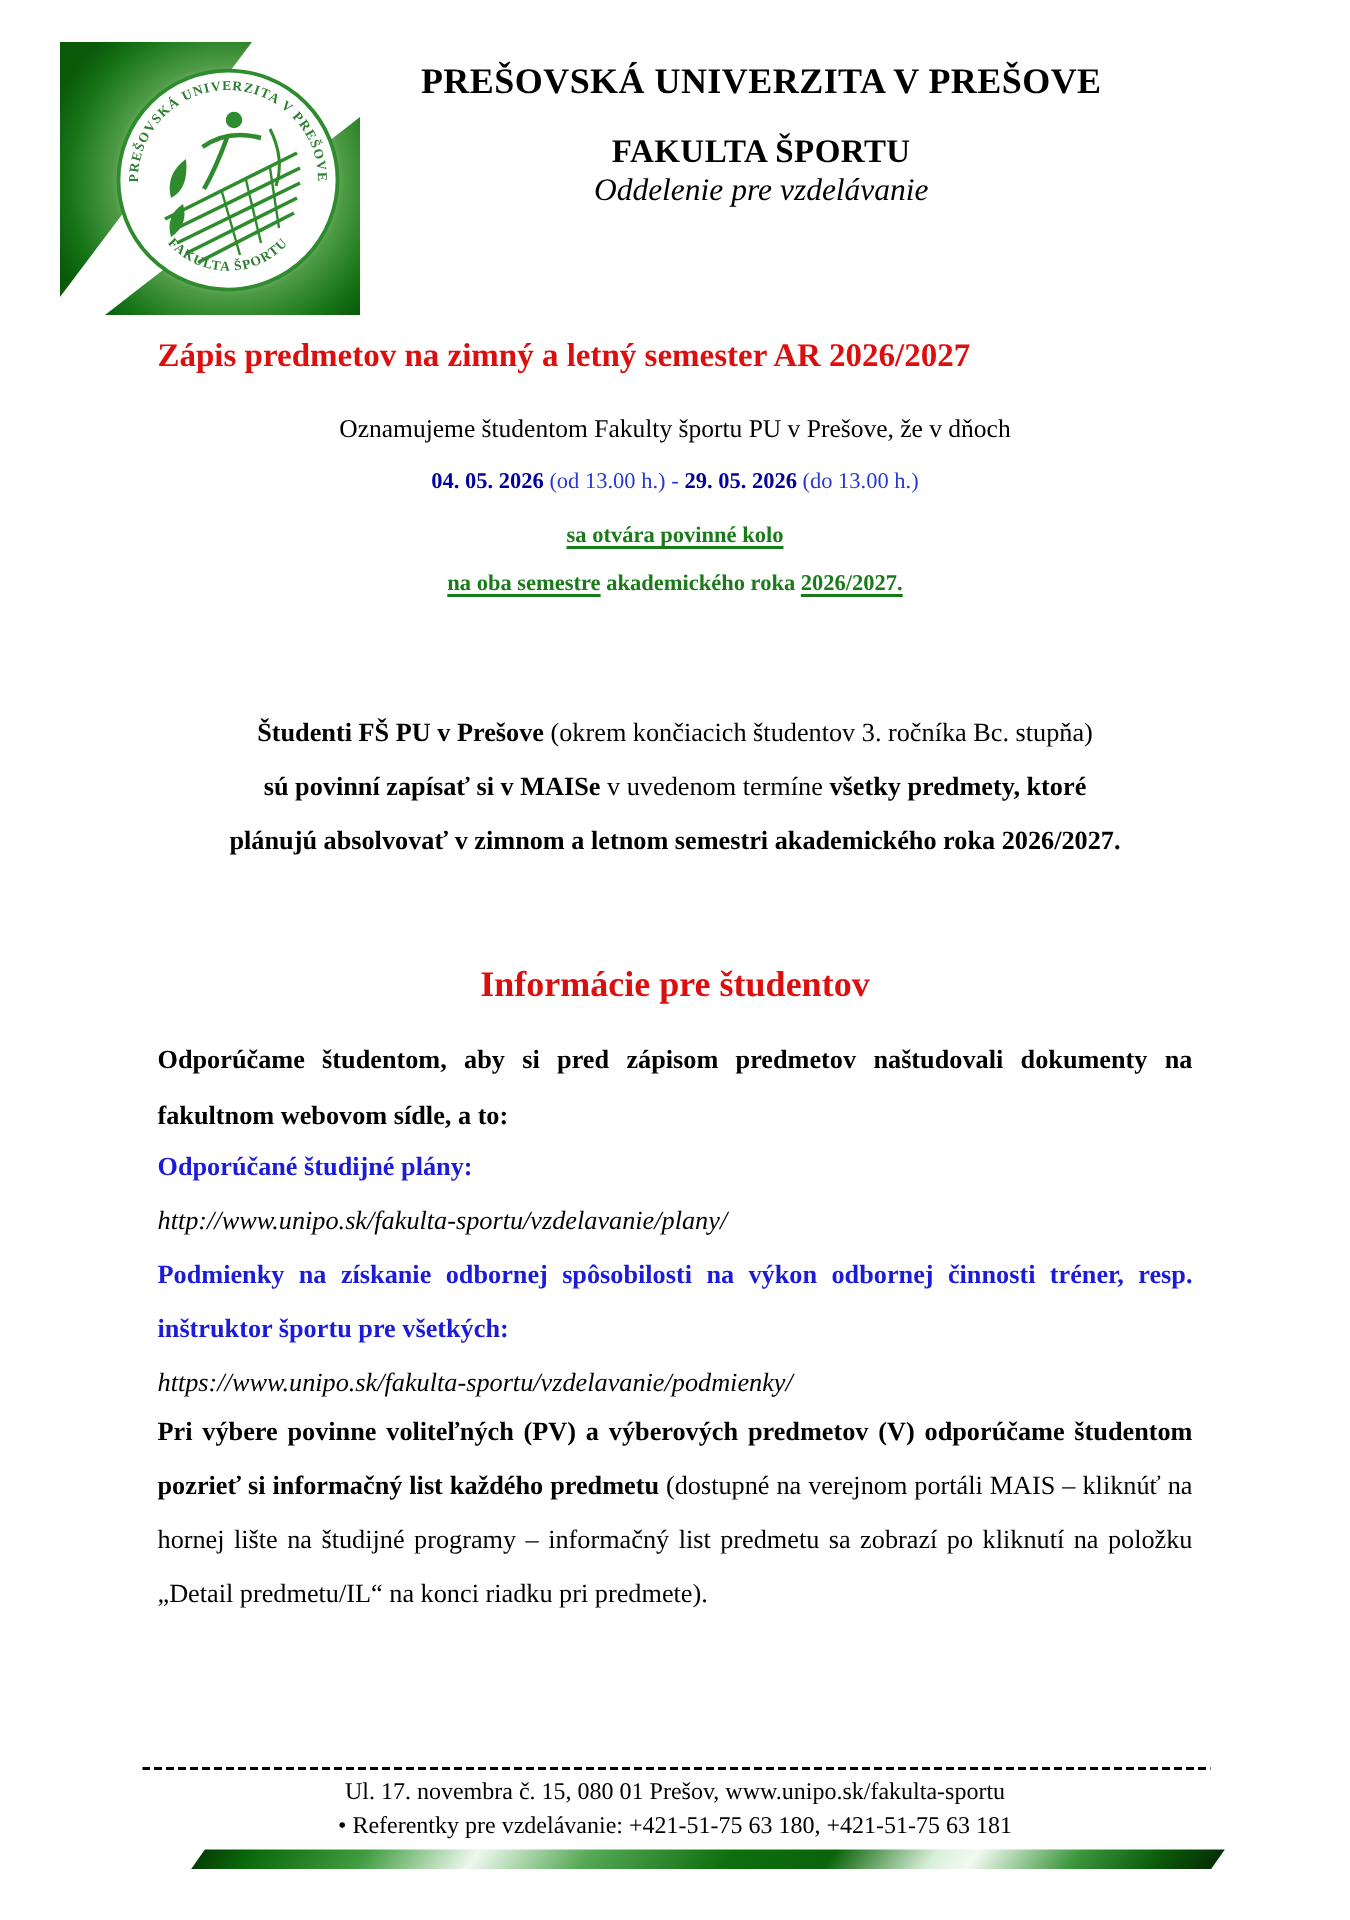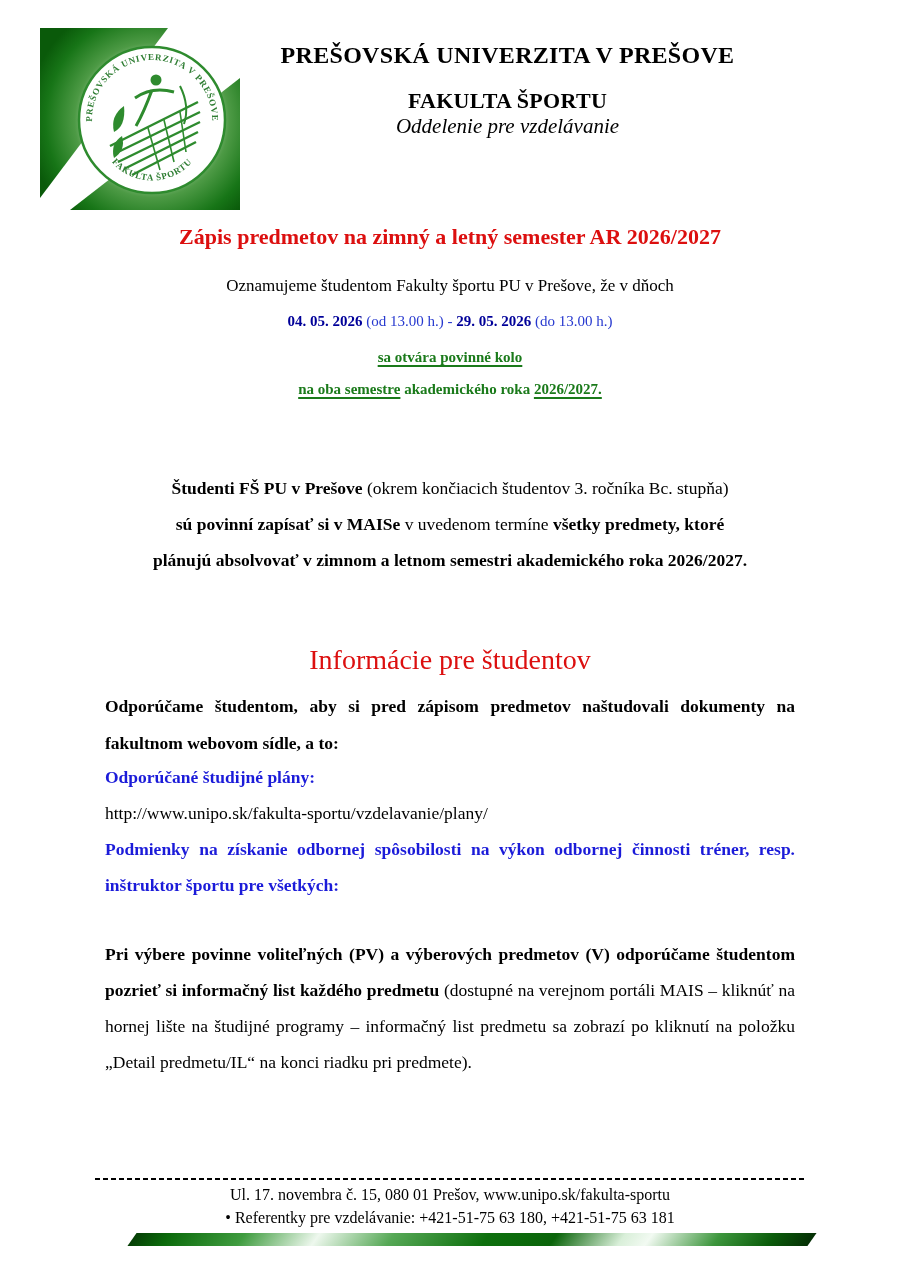--- a/index.html
+++ b/index.html
@@ -24,38 +24,38 @@
   .blue{color:var(--blue);}
   .blueb{color:var(--blueb);font-weight:bold;}
   .link{color:var(--link);font-weight:bold;}
 
   
   .header-text{top:42px;left:230px;width:555px;text-align:center;}
   .uni-title{font-size:24px;font-weight:bold;letter-spacing:0.3px;}
   .fac-title{font-size:22px;font-weight:bold;margin-top:19px;letter-spacing:0.3px;}
   .dep-title{font-size:21px;font-style:italic;}
 
-  .doc-title{top:224px;text-align:center;font-size:22px;font-weight:bold;color:var(--red);}
+  .doc-title{top:224px;text-align:left;font-size:22px;font-weight:bold;color:var(--red);}
 
   .center-block{top:276px;text-align:center;}
   .cline{font-size:17px;}
   .cline.big{font-size:15px;}
   .cl2{margin-top:17px;}
   .cl3{margin-top:19px;}
   .cl4{margin-top:15px;}
   .cl5{margin-top:15px;}
 
   .oblig{top:470px;text-align:center;font-size:17.5px;line-height:36px;}
 
-  .info-heading{top:644px;text-align:center;font-size:28px;font-weight:normal;color:var(--red);}
+  .info-heading{top:644px;text-align:center;font-size:24px;font-weight:bold;color:var(--red);}
 
   .recommend{top:688px;font-size:17.5px;line-height:37px;text-align:justify;}
   .links-block{top:759px;font-size:17.5px;line-height:36px;}
   .links-block .just{text-align:justify;}
-  .url{}
+  .url{font-style:italic;}
 
   .pv-block{top:936px;font-size:17.5px;line-height:36px;text-align:justify;}
 
   
   .dashed-rule{top:1178px;left:95px;width:712px;height:2px;
     background:repeating-linear-gradient(90deg,#000 0,#000 5px,transparent 5px,transparent 8px);}
   .footer-address{top:1186px;text-align:center;font-size:16px;}
   .footer-contacts{top:1209px;text-align:center;font-size:16px;}
   .green-bar{top:1233px;left:132px;width:680px;height:13px;transform:skewX(-35deg);
     background:linear-gradient(90deg,#063f06 0%,#0b6a0b 5%,#3f9c3f 16%,#eef8ee 27%,#56a856 38%,
@@ -132,20 +132,21 @@
   </div>
 
   <div class="abs content info-heading">Informácie pre študentov</div>
 
   <div class="abs content recommend b">Odporúčame študentom, aby si pred zápisom predmetov naštudovali dokumenty na fakultnom webovom sídle, a to:</div>
 
   <div class="abs content links-block">
     <div class="link">Odporúčané študijné plány:</div>
     <div class="url">http://www.unipo.sk/fakulta-sportu/vzdelavanie/plany/</div>
     <div class="link just">Podmienky na získanie odbornej spôsobilosti na výkon odbornej činnosti tréner, resp. inštruktor športu pre všetkých:</div>
+    <div class="url">https://www.unipo.sk/fakulta-sportu/vzdelavanie/podmienky/</div>
   </div>
 
   <div class="abs content pv-block"><span class="b">Pri výbere povinne voliteľných (PV) a výberových predmetov (V) odporúčame študentom pozrieť si informačný list každého predmetu </span><span>(dostupné na verejnom portáli MAIS – kliknúť na hornej lište na študijné programy – informačný list predmetu sa zobrazí po kliknutí na položku „Detail predmetu/IL“ na konci riadku pri predmete).</span></div>
 
   <div class="abs dashed-rule"></div>
   <div class="abs content footer-address">Ul. 17. novembra č. 15, 080 01 Prešov, www.unipo.sk/fakulta-sportu</div>
   <div class="abs content footer-contacts">• Referentky pre vzdelávanie: +421-51-75 63 180, +421-51-75 63 181</div>
   <div class="abs green-bar"></div>
 
 </div>

